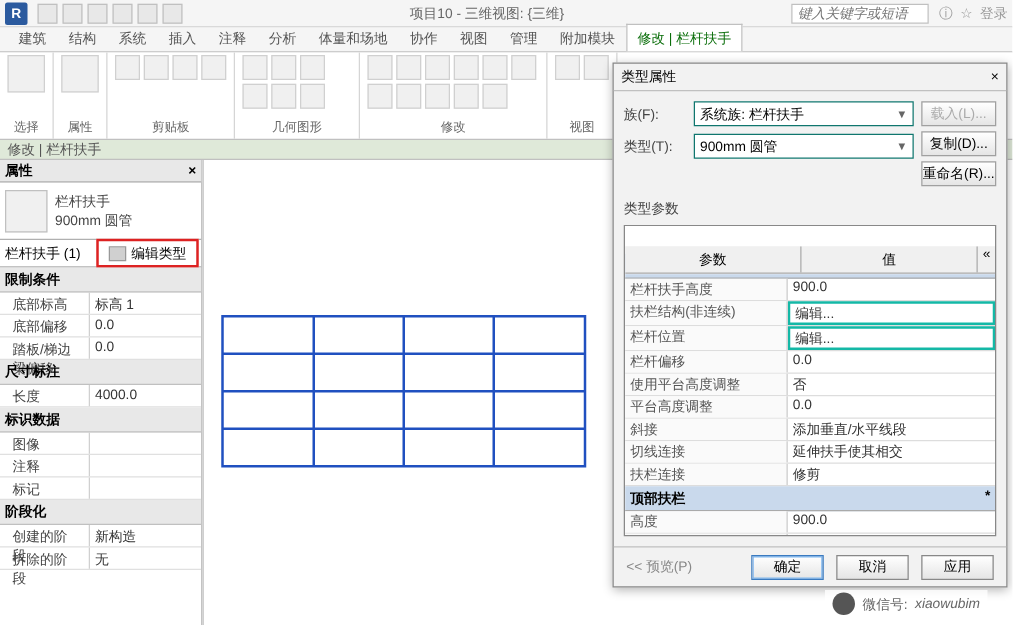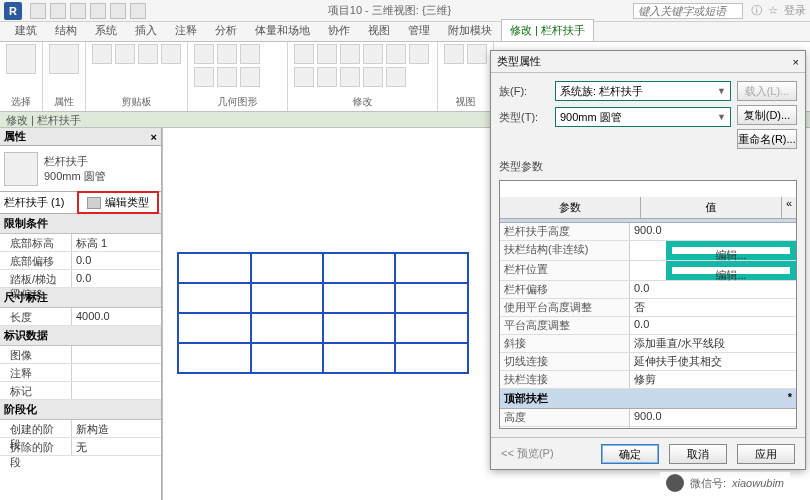--- a/index.html
+++ b/index.html
@@ -60,21 +60,21 @@
 .dialog .plabel { color: #444; margin-top: 4px; }
 
 .paramgrid { flex: 1; border: 1px solid #888; background: #fff; overflow-y: scroll; overflow-x: hidden; }
 .paramgrid .hdr { display: flex; background: #f0f0f0; border-bottom: 1px solid #aaa; position: sticky; top: 16px; }
 .paramgrid .hdr .hc { flex: 1; text-align: center; padding: 3px; border-right: 1px solid #aaa; }
 .paramgrid .hdr .minhc { width: 14px; text-align: center; }
 .paramgrid .sect { background: #c9d9ec; padding: 2px 4px; font-weight: bold; border-bottom: 1px solid #aaa; display: flex; justify-content: space-between; }
 .paramgrid .prow { display: flex; border-bottom: 1px solid #ddd; height: 18px; }
 .paramgrid .prow .pk { width: 130px; padding: 1px 4px; border-right: 1px solid #ccc; color: #555; background: #fafafa; }
 .paramgrid .prow .pv { flex: 1; padding: 1px 4px; color: #333; position: relative; }
-.paramgrid .prow.hl .pv { border: 6px solid #14b8a6; text-align: center; line-height: 14px; margin-left: 36px; }
+.paramgrid .prow.hl .pv { border: 2px solid #14b8a6; line-height: 14px; }
 .paramgrid .prow.hl { height: 20px; }
 
 .dialog .dfoot { height: 32px; border-top: 1px solid #c0c0c0; display: flex; align-items: center; justify-content: flex-end; gap: 10px; padding: 0 10px; }
 .dialog .dfoot .prev { flex: 1; color: #888; }
 .dialog .dfoot .dbtn { width: 58px; height: 20px; border: 1px solid #888; background: linear-gradient(#fff,#e5e5e5); text-align: center; line-height: 18px; cursor: pointer; }
 .dialog .dfoot .dbtn.primary { border: 1px solid #3a7abf; box-shadow: inset 0 0 0 1px #7fb7ef; }
 
 .footer { position: absolute; bottom: 6px; right: 20px; display: flex; align-items: center; gap: 6px; color: #666; font-size: 12px; background: rgba(255,255,255,.8); padding: 2px 6px; }
 .footer .wc { width: 18px; height: 18px; border-radius: 50%; background: #555; }
 </style>

